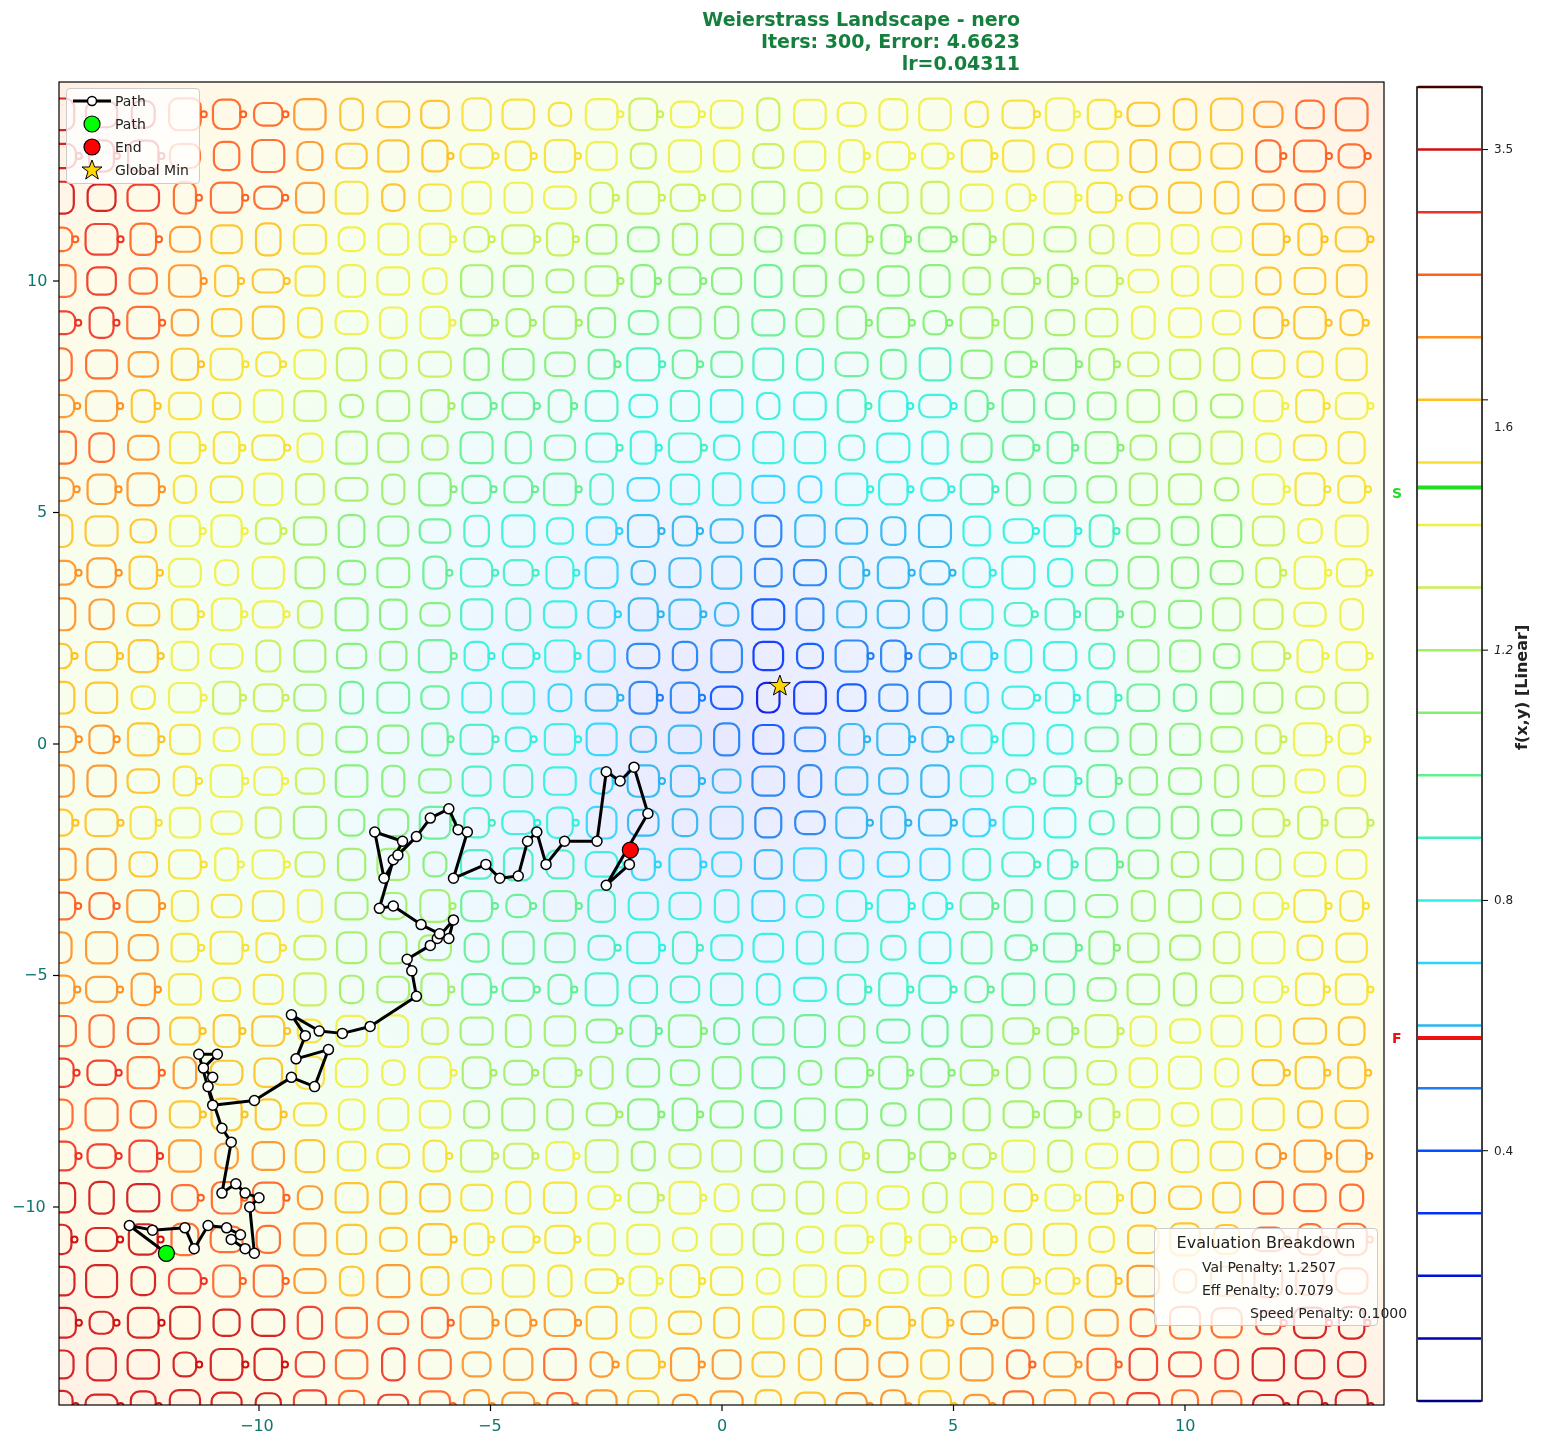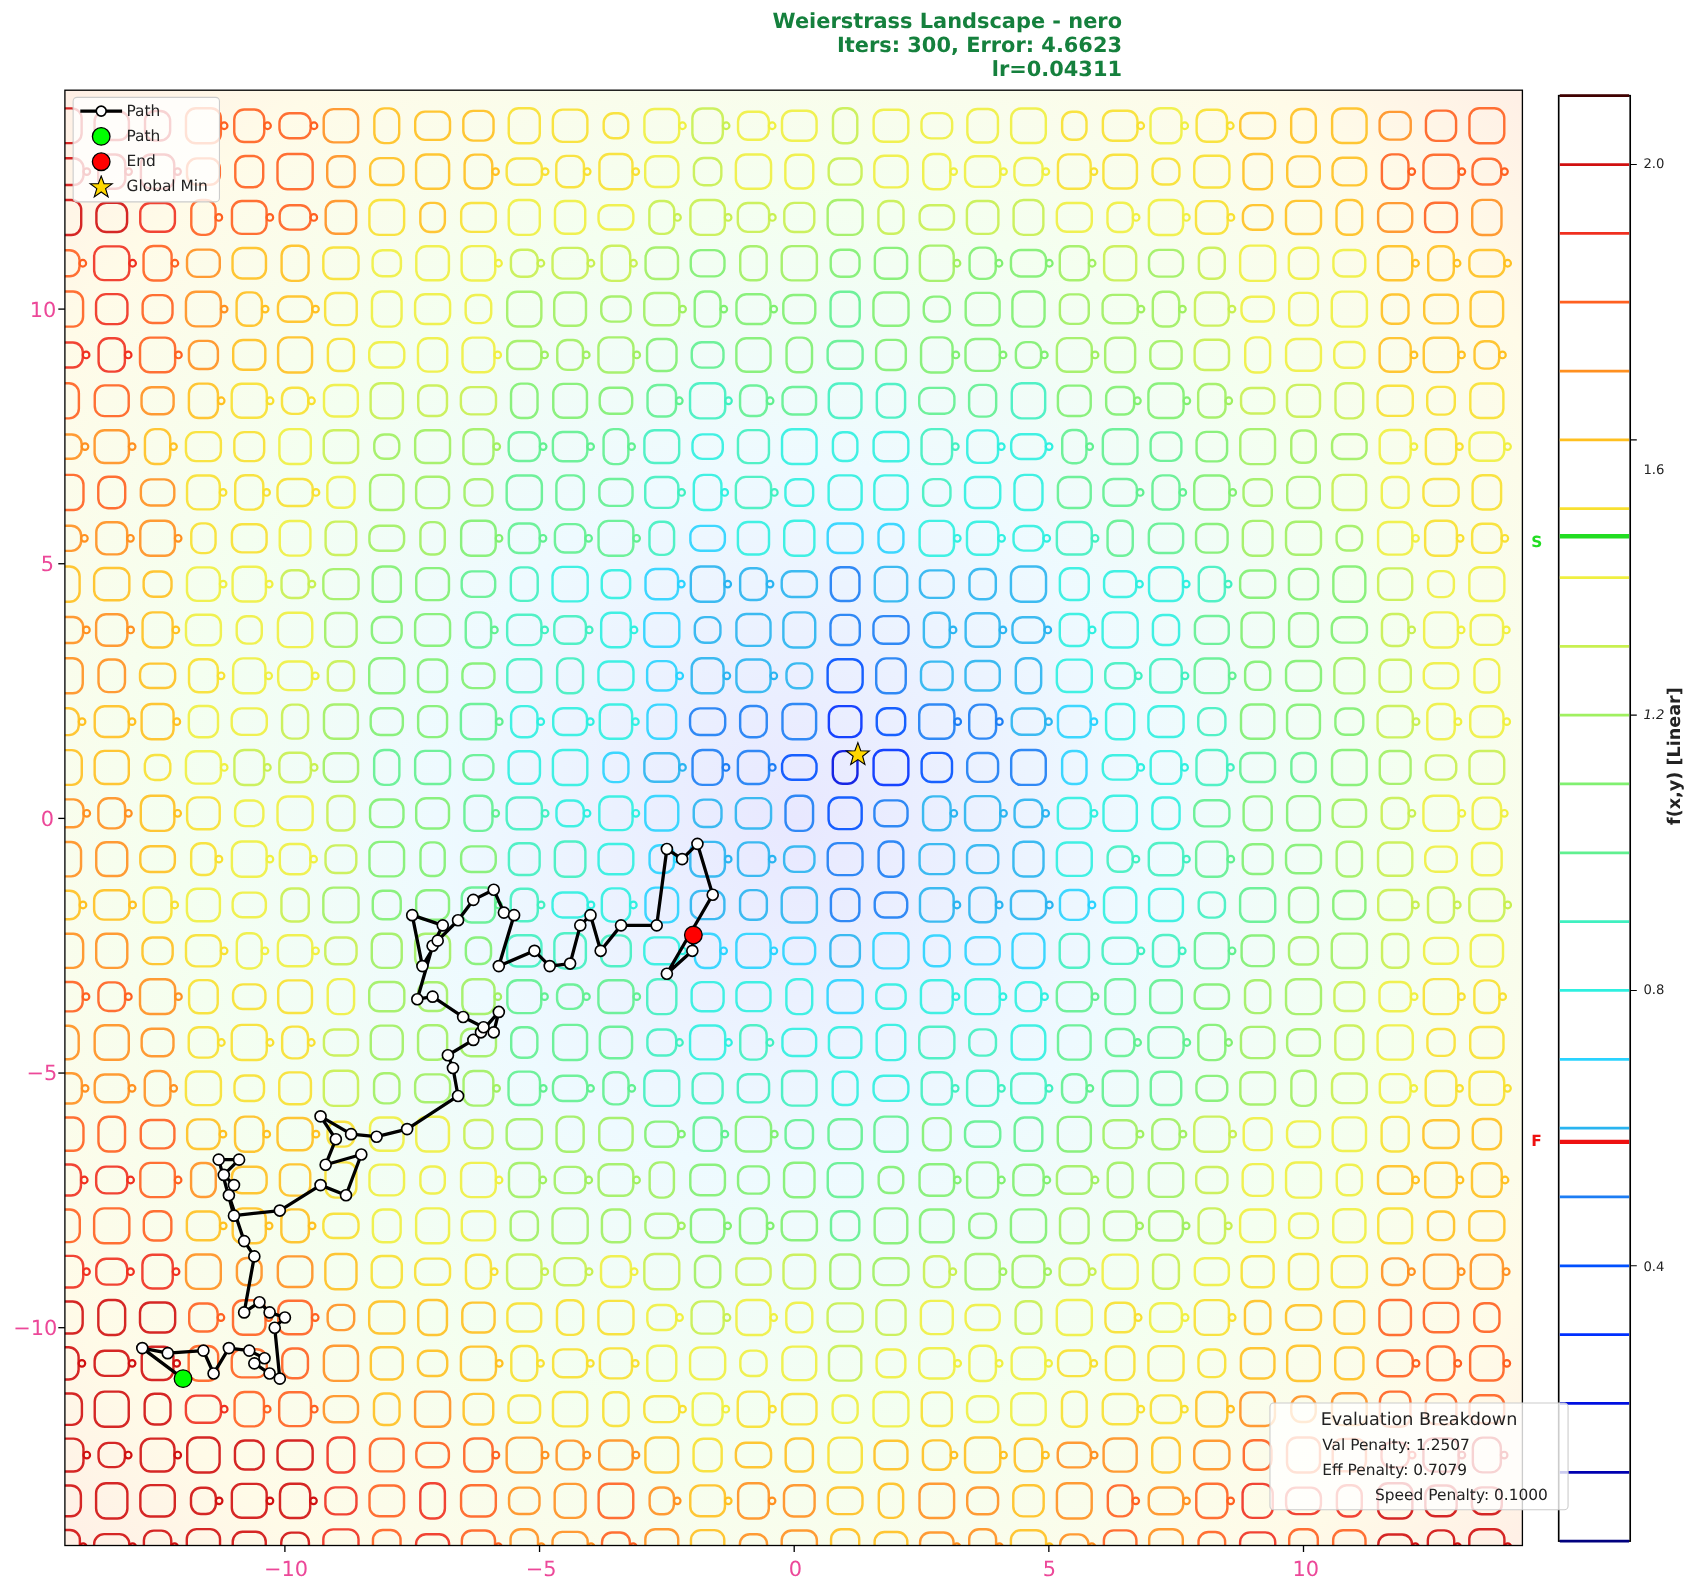--- a/index.html
+++ b/index.html
@@ -3,24 +3,24 @@
 <meta charset="utf-8">
 <style>
   html,body{margin:0;padding:0;background:#ffffff;}
   body{width:1552px;height:1448px;position:relative;overflow:hidden;font-family:"DejaVu Sans",sans-serif;color:#222;}
   .title{position:absolute;left:420px;width:600px;top:8px;text-align:right;font-weight:bold;font-size:19px;line-height:22px;color:#15803d;}
   .title div{white-space:nowrap;}
   #plot{position:absolute;left:0;top:0;}
   .legend{position:absolute;left:66px;top:88px;width:132px;height:94px;background:rgba(255,255,255,0.8);border:1px solid #ccc;border-radius:4px;}
   .legend .row{position:absolute;left:0;height:22px;font-size:14px;line-height:22px;}
   .legend .lbl{position:absolute;left:48px;white-space:nowrap;}
-  .evalbox{position:absolute;left:1154px;top:1275px;width:222px;height:96px;background:rgba(255,255,255,0.8);border:1px solid #ccc;border-radius:4px;padding-left:48px;}
+  .evalbox{position:absolute;left:1154px;top:1228px;width:222px;height:96px;background:rgba(255,255,255,0.8);border:1px solid #ccc;border-radius:4px;}
   .evalbox .head{position:absolute;left:0;width:100%;top:4px;text-align:center;font-size:16px;}
   .evalbox .item{position:absolute;left:47px;font-size:14px;white-space:nowrap;}
-  .tick{position:absolute;font-size:19px;color:#ec4899;white-space:nowrap;}
+  .tick{position:absolute;font-size:16px;color:#0f766e;white-space:nowrap;}
   .cbtick{position:absolute;font-size:12px;color:#222;}
   .cblabel{position:absolute;left:1512px;top:750px;transform:rotate(-90deg);transform-origin:left top;font-weight:bold;font-size:16px;white-space:nowrap;}
   .marker-lbl{position:absolute;font-weight:bold;font-size:14px;}
 </style>
 </head>
 <body>
 
 <div class="title">
   <div>Weierstrass Landscape - nero</div>
   <div>Iters: 300, Error: 4.6623</div>
@@ -1569,21 +1569,21 @@
 <div class="tick" style="left:717px;top:1416px;">0</div>
 <div class="tick" style="left:948px;top:1416px;">5</div>
 <div class="tick" style="left:1175px;top:1416px;">10</div>
 
 <div class="tick" style="left:27px;top:271px;">10</div>
 <div class="tick" style="left:37px;top:502px;">5</div>
 <div class="tick" style="left:37px;top:734px;">0</div>
 <div class="tick" style="left:24px;top:965px;">−5</div>
 <div class="tick" style="left:12px;top:1197px;">−10</div>
 
-<div class="cbtick" style="left:1494px;top:142px;">2.0</div>
+<div class="cbtick" style="left:1494px;top:142px;">3.5</div>
 <div class="cbtick" style="left:1494px;top:392px;margin-top:28px;">1.6</div>
 <div class="cbtick" style="left:1494px;top:643px;font-style:italic;">1.2</div>
 <div class="cbtick" style="left:1494px;top:893px;">0.8</div>
 <div class="cbtick" style="left:1494px;top:1144px;">0.4</div>
 <div class="marker-lbl" style="left:1392px;top:485px;color:#22dd22;">S</div>
 <div class="marker-lbl" style="left:1392px;top:1030px;color:#ee1111;">F</div>
 <div class="cblabel">f(x,y) [Linear]</div>
 
 <div class="legend">
   <div class="row" style="top:1px;">

